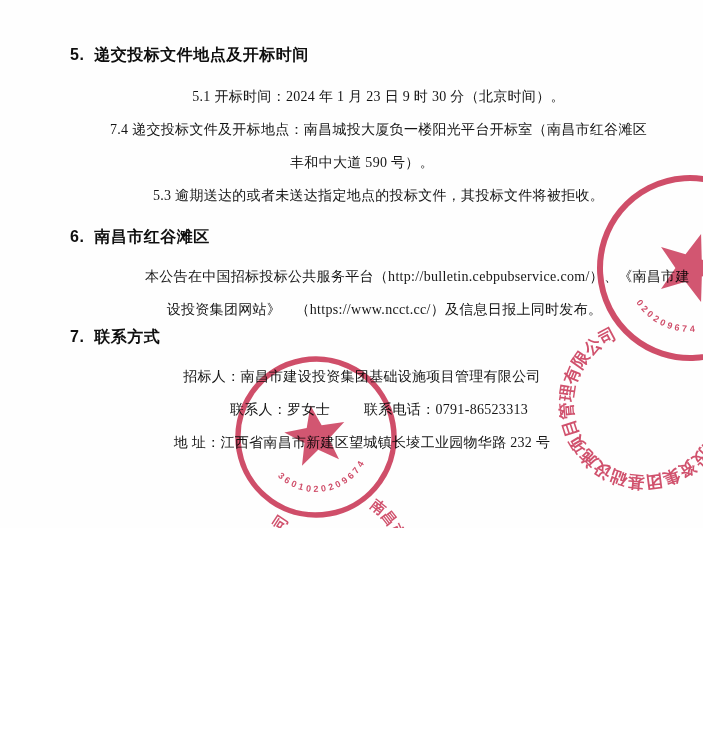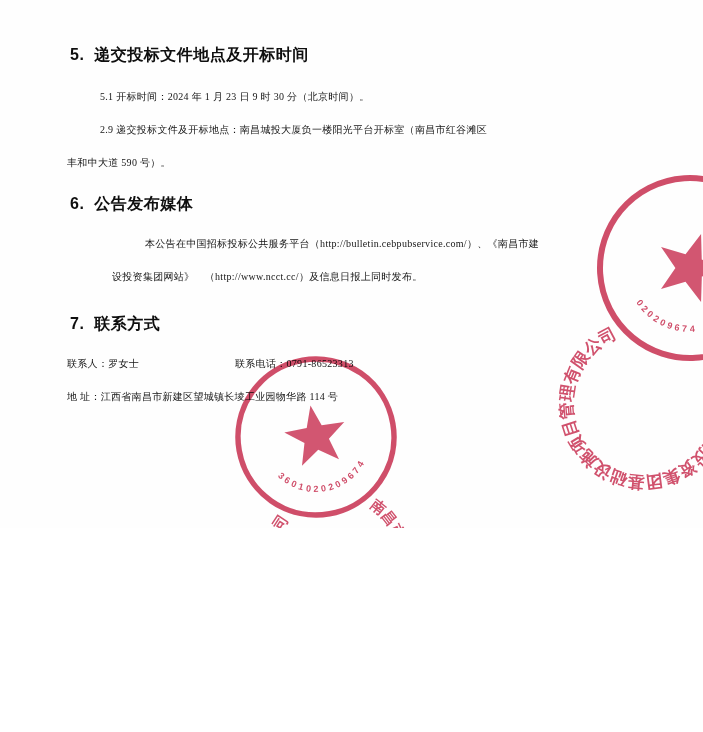--- a/index.html
+++ b/index.html
@@ -16,28 +16,29 @@
   .sec-h {
     font-family:"Liberation Sans","DejaVu Sans",sans-serif;
     font-weight:700; font-size:16px; color:#0f0f0f;
     letter-spacing:.5px; margin-left:3px; line-height:22px;
     white-space:nowrap;
   }
   .sec-h .num { margin-right:10px; }
 
   .block { margin-top:14px; }
   .line {
-    font-size:10px; line-height:33px; letter-spacing:.3px;
+    font-size:14px; line-height:33px; letter-spacing:.3px;
     white-space:nowrap;
+    text-align:center;
   }
   .indent { padding-left:33px; }
 
   .sec6-h { margin-top:14px; }
   .sec6-block { margin-top:12px;margin-left:45px; }
-  .sec7-h { margin-top:20px; }
+  .sec7-h { }
   .contact { margin-top:12px; }
   .c1 { display:inline-block; min-width:168px; }
 
   
   .stamp-layer {
     position:absolute; left:0; top:0;
     mix-blend-mode:multiply; opacity:.9;
     pointer-events:none;
   }
   .seal-ring { fill:none; stroke:#c7294b; stroke-width:5.5; opacity:.92; }
@@ -59,40 +60,42 @@
 <body>
 
 <div class="page">
   <div class="content">
 
     <div class="sec-h">
       <span class="num">5.</span><span>递交投标文件地点及开标时间</span>
     </div>
     <div class="block">
       <div class="line indent">5.1 开标时间：2024 年 1 月 23 日 9 时 30 分（北京时间）。</div>
-      <div class="line indent">2.9 递交投标文件及开标地点：南昌城投大厦负一楼阳光平台开标室（南昌市红谷滩区</div>
+      <div class="line indent">7.4 递交投标文件及开标地点：南昌城投大厦负一楼阳光平台开标室（南昌市红谷滩区</div>
       <div class="line">丰和中大道 590 号）。</div>
+      <div class="line indent">5.3 逾期送达的或者未送达指定地点的投标文件，其投标文件将被拒收。</div>
     </div>
 
     <div class="sec-h sec6-h">
-      <span class="num">6.</span><span>公告发布媒体</span>
+      <span class="num">6.</span><span>南昌市红谷滩区</span>
     </div>
     <div class="sec6-block">
       <div class="line indent">本公告在中国招标投标公共服务平台（http://bulletin.cebpubservice.com/）、《南昌市建</div>
-      <div class="line">设投资集团网站》　（http://www.ncct.cc/）及信息日报上同时发布。</div>
+      <div class="line">设投资集团网站》　（https://www.ncct.cc/）及信息日报上同时发布。</div>
     </div>
 
     <div class="sec-h sec7-h">
       <span class="num">7.</span><span>联系方式</span>
     </div>
     <div class="contact">
+      <div class="line">招标人：南昌市建设投资集团基础设施项目管理有限公司</div>
       <div class="line">
         <span class="c1">联系人：罗女士</span><span>联系电话：0791-86523313</span>
       </div>
-      <div class="line">地 址：江西省南昌市新建区望城镇长堎工业园物华路 114 号</div>
+      <div class="line">地 址：江西省南昌市新建区望城镇长堎工业园物华路 232 号</div>
     </div>
   </div>
 
   <svg class="stamp-layer" width="703" height="732" viewBox="0 0 703 732" aria-hidden="true">
 
     <g transform="translate(316,437) rotate(-10)">
       <circle class="seal-ring" r="78"></circle>
       <polygon class="seal-star" points="0,-32 7.6,-10.5 30.4,-9.9 12.4,4 18.8,25.9 0,13 -18.8,25.9 -12.4,4 -30.4,-9.9 -7.6,-10.5"></polygon>
       <path id="sealA-top" d="M 0 62 A 62 62 0 1 1 -0.05 61.999" fill="none"></path>
       <path id="sealA-bottom" d="M -55 0 A 55 55 0 0 0 55 0" fill="none"></path>

